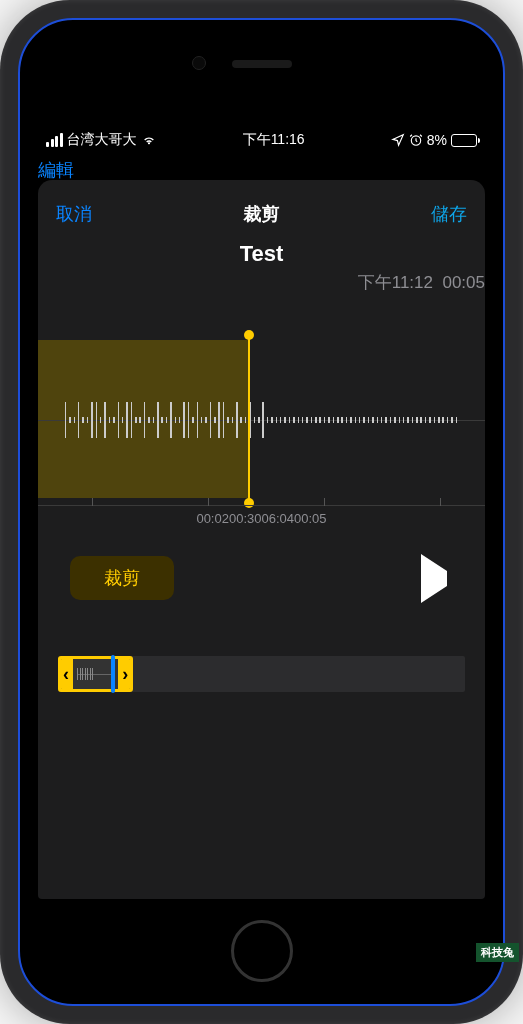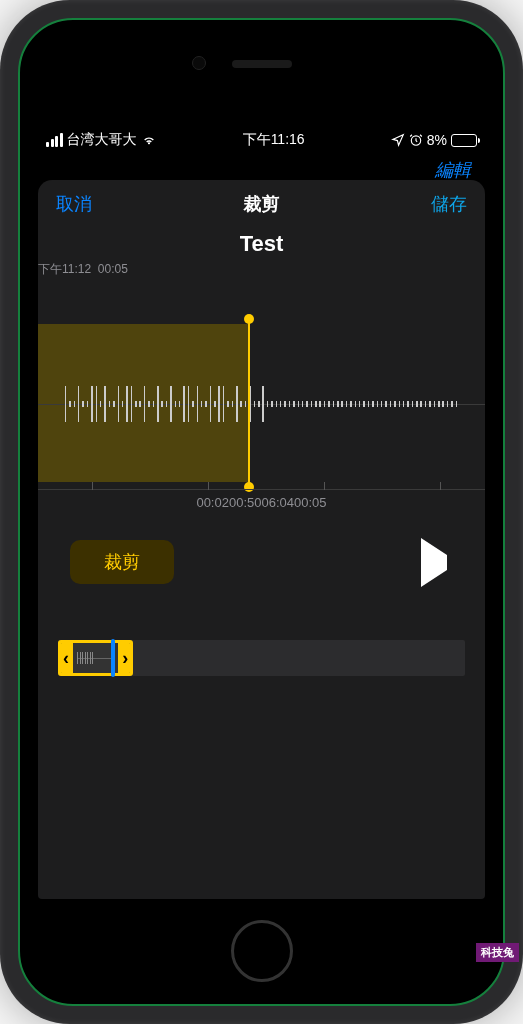--- a/index.html
+++ b/index.html
@@ -20,21 +20,21 @@
       box-shadow: 0 0 40px rgba(0,0,0,0.3), inset 0 0 6px rgba(255,255,255,0.1);
       position: relative;
     }
     .phone-inner {
       width: 100%;
       height: 100%;
       background: #000;
       border-radius: 55px;
       position: relative;
       overflow: hidden;
-      border: 2px solid #15803d;
+      border: 2px solid #1d4ed8;
     }
     .earpiece {
       position: absolute;
       top: 40px;
       left: 50%;
       transform: translateX(-50%);
       width: 60px;
       height: 8px;
       background: #1a1a1a;
       border-radius: 4px;
@@ -98,34 +98,33 @@
     }
     .battery::after {
       content: ''; position: absolute; right: -4px; top: 3px;
       width: 2px; height: 5px; background: #fff; border-radius: 0 2px 2px 0;
     }
     .battery-fill { height: 100%; background: #fff; border-radius: 1px; }
 
     
     .peek-row {
       height: 30px;
-      display: flex; justify-content: flex-end; align-items: center;
+      display: flex; justify-content: flex-start; align-items: center;
       padding-right: 14px;
-      font-style: italic;
     }
     .peek-edit { color: #0a84ff; font-size: 18px; }
 
     .sheet {
       position: absolute;
       top: 55px; bottom: 0; left: 0; right: 0;
       background: #1d1d1e;
       border-radius: 14px 14px 0 0;
       display: flex;
       flex-direction: column;
-      padding-top: 4px;
+      padding-top: 14px;
     }
 
     .nav-bar {
       display: flex;
       justify-content: space-between;
       align-items: center;
       padding: 8px 18px 6px;
       font-size: 18px;
     }
     .nav-cancel { color: #0a84ff; }
@@ -133,23 +132,23 @@
     .nav-save { color: #0ea5e9; }
 
     .rec-title {
       text-align: center;
       margin-top: 9px;
       color: #fff;
       font-size: 22px;
       font-weight: 600;
     }
     .rec-meta {
-      text-align: left;
+      text-align: right;
       color: #8e8e93;
-      font-size: 12px;
+      font-size: 17px;
       margin-top: 4px;
     }
 
     .waveform-area {
       margin-top: 46px;
       position: relative;
       height: 180px;
       background: #1d1d1e;
     }
     .wf-selection {
@@ -293,21 +292,21 @@
     }
     .mini-wave::before {
       content:''; position:absolute; left:0; right:54%; top:-6px; height:12px;
       background: repeating-linear-gradient(90deg,#888 0,#888 1px,transparent 1px,transparent 2.5px);
     }
 
     .watermark {
       position: absolute;
       right: 4px;
       bottom: 62px;
-      background: #701a75;
+      background: #14532d;
       color: #fff;
       font-size: 11px;
       padding: 2px 5px;
       font-weight: 700;
       z-index: 20;
     }
   </style>
 </head>
 <body>
 
@@ -460,21 +459,21 @@
               <span></span>
             </div>
           <div class="wf-playhead"></div>
           <div class="axis-rule"></div>
           <div class="axis-mark" style="left:12%"></div>
           <div class="axis-mark" style="left:38%"></div>
           <div class="axis-mark" style="left:64%"></div>
           <div class="axis-mark" style="left:90%"></div>
           <div class="time-axis">
             <span>00:02</span>
-            <span>00:50</span>
+            <span>00:30</span>
             <span>06:04</span>
             <span>00:05</span>
           </div>
         </div>
 
 
         <div class="controls-row">
           <button class="pill-btn">裁剪</button>
           <button class="play-wrap">
             <span class="play-btn"></span>

